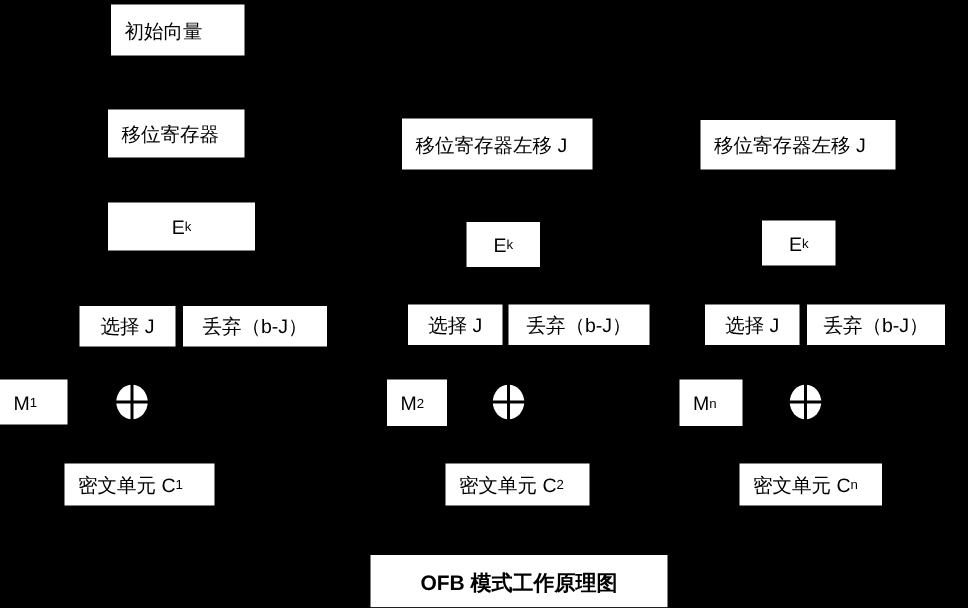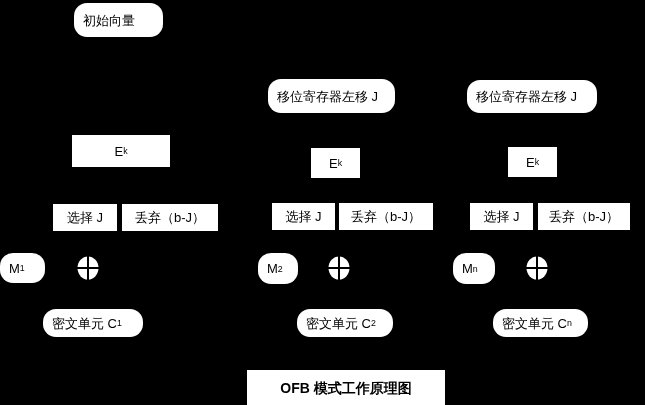--- a/index.html
+++ b/index.html
@@ -6,21 +6,21 @@
   .stage{
     position:relative;width:645px;height:405px;background:#000;
     font-family:"Liberation Sans","DejaVu Sans",sans-serif;
     color:#000;overflow:hidden;
   }
   .box{
     position:absolute;background:#fff;box-sizing:border-box;
     display:flex;align-items:center;font-size:13px;white-space:nowrap;
     line-height:1;
   }
-  .pad{padding-left:9px;border-radius:13px;}
+  .pad{padding-left:9px;}
   .center{justify-content:center;}
   sub{font-size:0.68em;line-height:0;}
   .xor{position:absolute;width:22px;height:24px;}
   
   .iv1 {left:74px; top:3px;  width:89px; height:34px;}
   .sr1 {left:72px; top:73px; width:91px; height:32px;}
   .e1  {left:72px; top:135px;width:98px; height:32px;}
   .sel1{left:53px; top:204px;width:64px; height:27px;}
   .dis1{left:122px;top:204px;width:96px; height:27px;}
   .m1  {left:0;    top:253px;width:45px; height:30px;}
@@ -44,20 +44,21 @@
   .c3  {left:493px;top:309px;width:95px; height:28px;}
   
   .ttl {left:247px;top:370px;width:198px;height:35px;font-weight:bold;font-size:14px;text-align:right;}
 </style>
 </head>
 <body>
 
 <div class="stage">
 
   <div class="box pad iv1">初始向量</div>
+  <div class="box pad sr1">移位寄存器</div>
   <div class="box center e1">
       <span>E</span>
       <sub>k</sub>
     </div>
   <div class="box center sel1">选择 J</div>
   <div class="box center dis1">丢弃（b-J）</div>
   <div class="box pad m1">
       <span>M</span>
       <sub>1</sub>
     </div>

